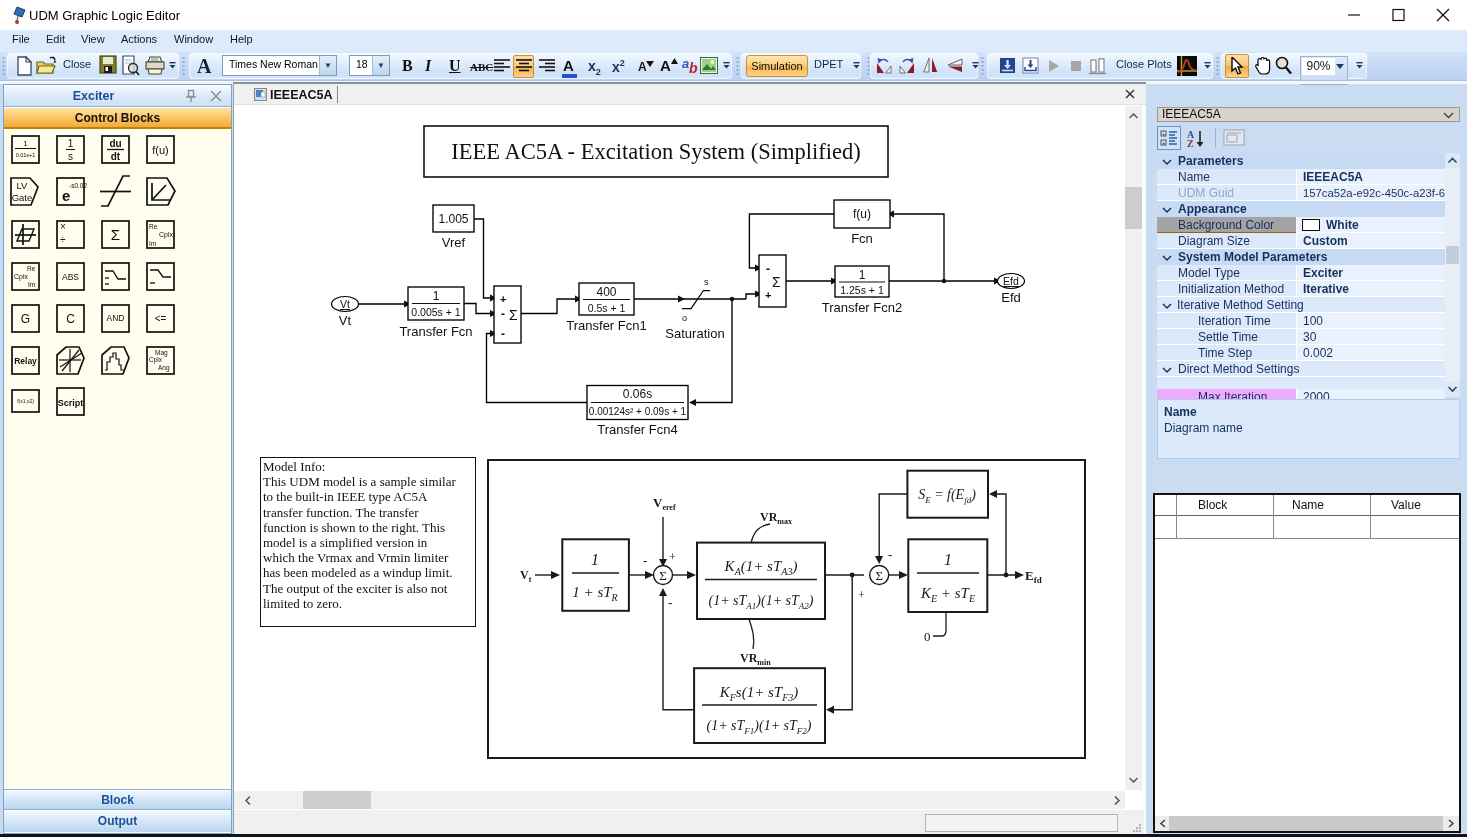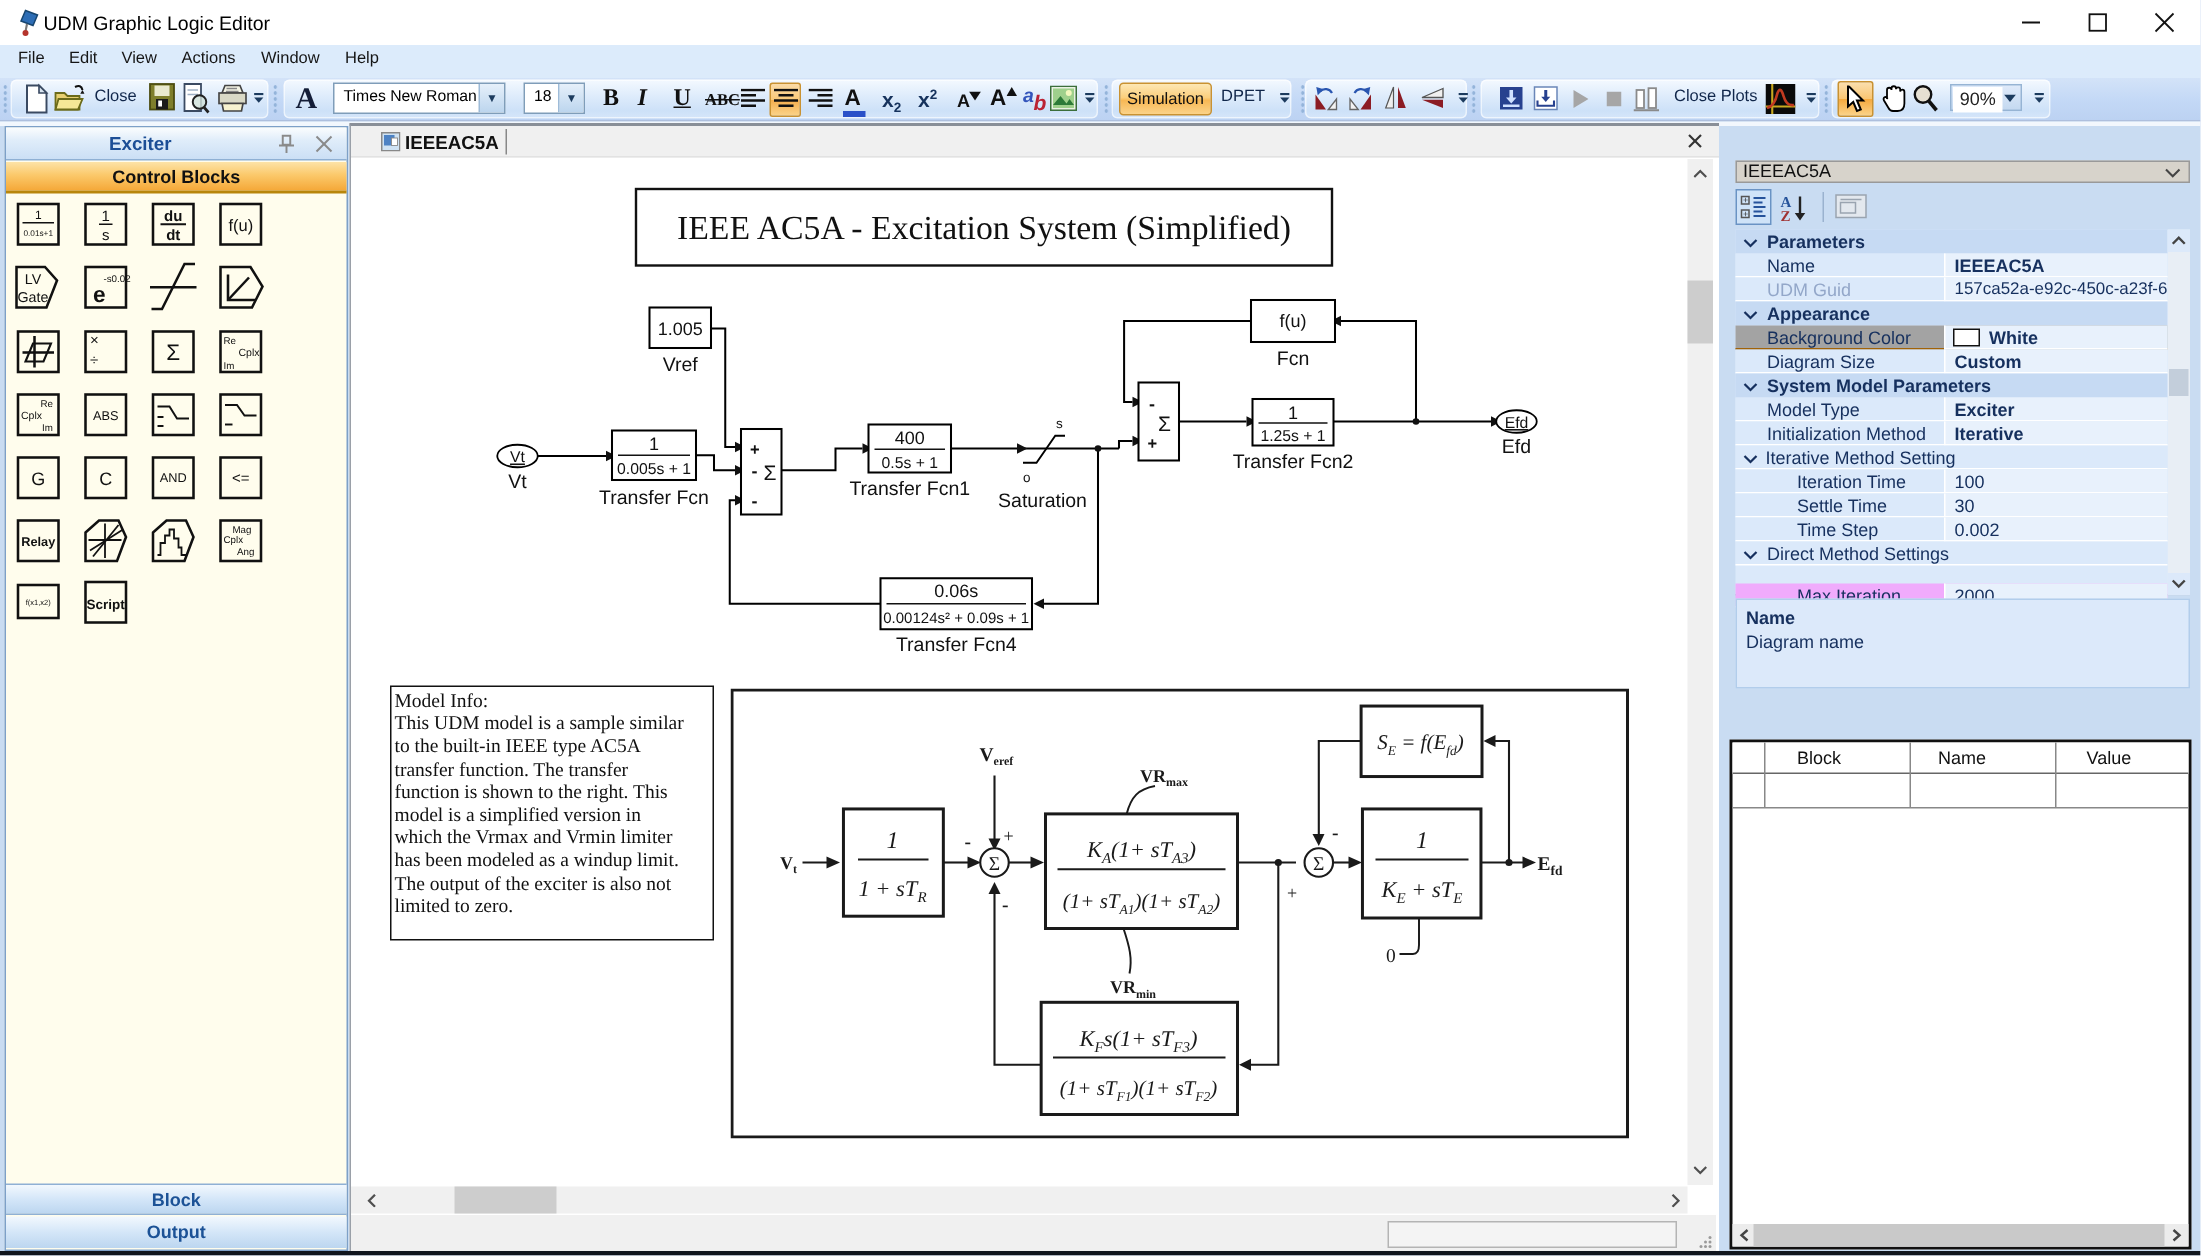--- a/index.html
+++ b/index.html
@@ -290,21 +290,21 @@
 
   <svg class="ticon" style="left:1254px;top:4px" width="18" height="20" viewBox="0 0 18 20">
     <path d="M4,10 L4,4 q0,-1.5 1.5,-1.5 q1.5,0 1.5,1.5 L7,3 q0,-1.5 1.5,-1.5 q1.5,0 1.5,1.5 L10,3.5 q0,-1.3 1.4,-1.3 q1.4,0 1.4,1.5 L12.8,5 q0.2,-1.2 1.4,-1.2 q1.4,0 1.4,1.6 L15.6,13 q0,5 -4.5,5 L8,18 q-2,0 -3,-2 L2,11 q-0.8,-1.6 0.6,-2.2 q1,-0.4 1.6,0.6 Z" fill="#fff" stroke="#000" stroke-width="1.2"></path>
   </svg>
 
   <svg class="ticon" style="left:1274px;top:4px" width="18" height="19" viewBox="0 0 18 19">
     <circle cx="8" cy="7" r="5.5" fill="#e6e0d2" stroke="#111" stroke-width="1.6"></circle>
     <line x1="12" y1="11.5" x2="17" y2="17.5" stroke="#111" stroke-width="2.4"></line>
   </svg>
 
-  <div class="abs" style="left:1300px;top:4px;width:48px;height:18px;background:linear-gradient(#dfeafa,#c4d9f0);border:1px solid #96b4d4">
+  <div class="abs" style="left:1300px;top:4px;width:48px;height:29px;background:linear-gradient(#dfeafa,#c4d9f0);border:1px solid #96b4d4">
     <div class="abs" style="left:1px;top:1px;width:33px;height:17px;background:#fff;text-align:center;line-height:17px;font-size:12px;color:#222">90%</div>
     <div class="abs" style="right:1px;top:1px;width:12px;height:17px;text-align:center;line-height:17px"><svg width="8" height="6">
           <polygon points="0,0 8,0 4,5" fill="#1c3b5e"></polygon>
         </svg></div>
   </div>
   <svg class="tovf" style="left:1356px" width="7" height="9" viewBox="0 0 8 10">
       <rect x="0.5" y="1" width="7" height="1.6" fill="#1c3b5e"></rect>
       <polygon points="0.5,4.5 7.5,4.5 4,8.5" fill="#1c3b5e"></polygon>
     </svg>
 </div>

